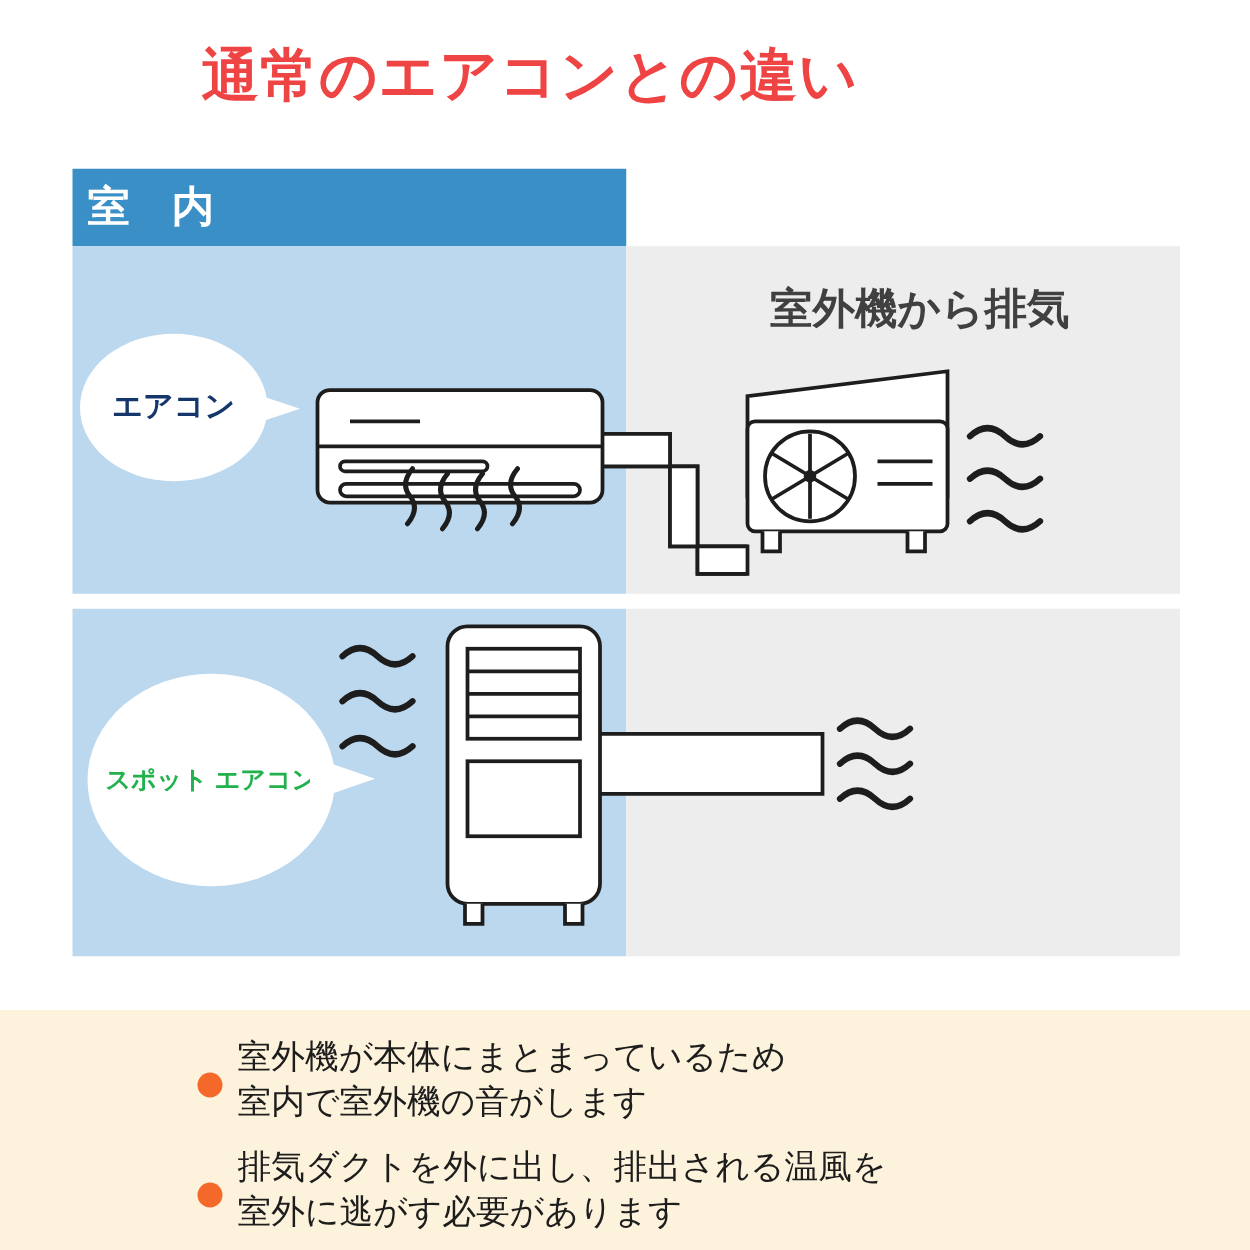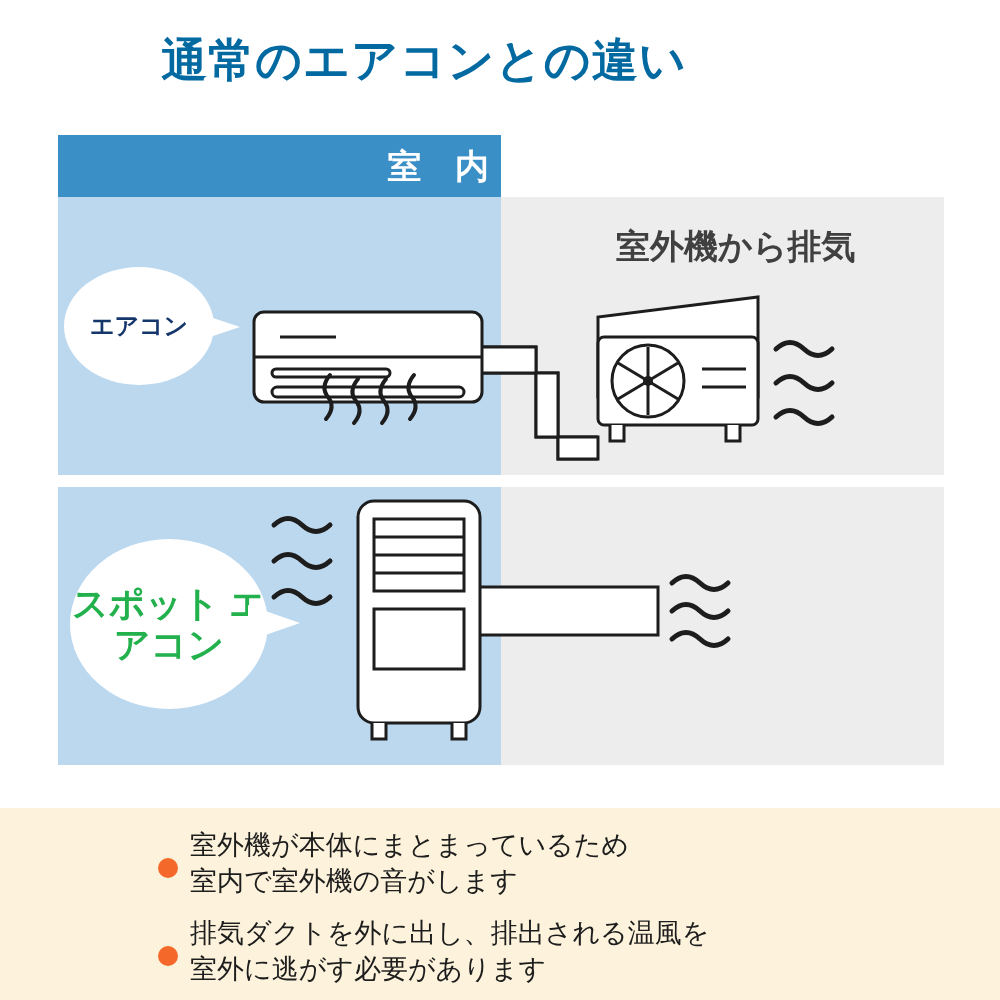--- a/index.html
+++ b/index.html
@@ -23,40 +23,40 @@
 
   
   #title {
     position: absolute;
     left: 0;
     top: 30px;
     width: 848px;
     text-align: center;
     font-size: 46px;
     font-weight: bold;
-    color: #0369a1;
+    color: #ef4444;
     letter-spacing: 1px;
     white-space: nowrap;
   }
 
   
   #diagram {
     position: absolute;
     left: 58px;
     top: 135px;
     width: 886px;
     height: 643px;
   }
 
   .zone-header {
     position: absolute;
     top: 0;
     height: 62px;
     line-height: 62px;
-    text-align: right;
+    text-align: left;
     color: #ffffff;
     font-size: 34px;
     font-weight: bold;
     letter-spacing: 12px;
     text-indent: 12px;
   }
   #hdr-indoor {
     left: 0;
     width: 443px;
     background: #3a8fc6;
@@ -124,21 +124,21 @@
     top: 70px;
     width: 150px;
     height: 118px;
     font-size: 24px;
   }
   #bubble-spot {
     left: 12px;
     top: 52px;
     width: 198px;
     height: 170px;
-    font-size: 36px;
+    font-size: 20px;
     color: #22b14c;
   }
   .bubble-tail {
     position: absolute;
     width: 0; height: 0;
   }
   #tail-aircon {
     left: 140px;
     top: 116px;
     border-top: 14px solid transparent;

